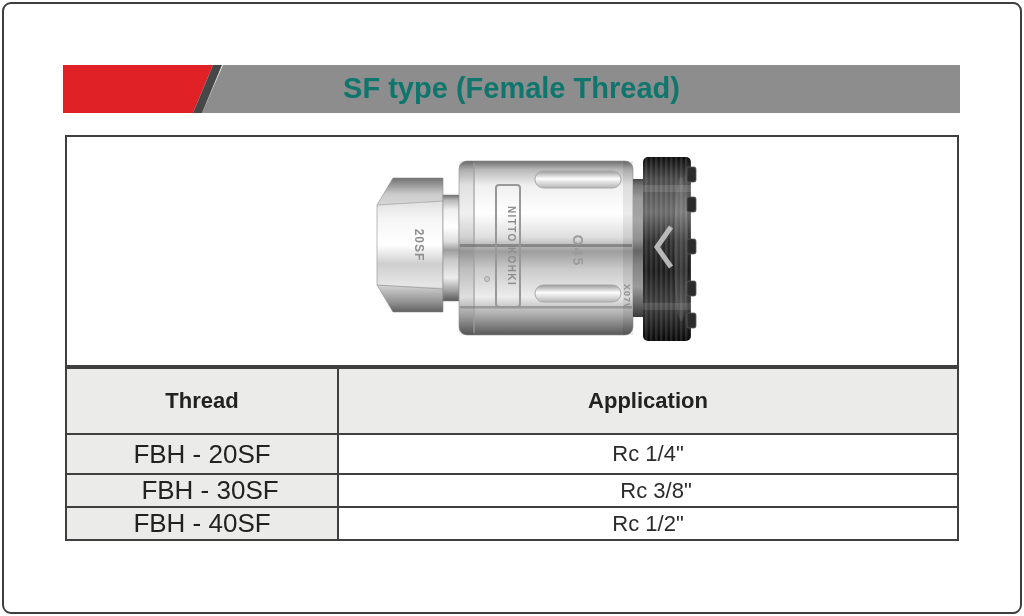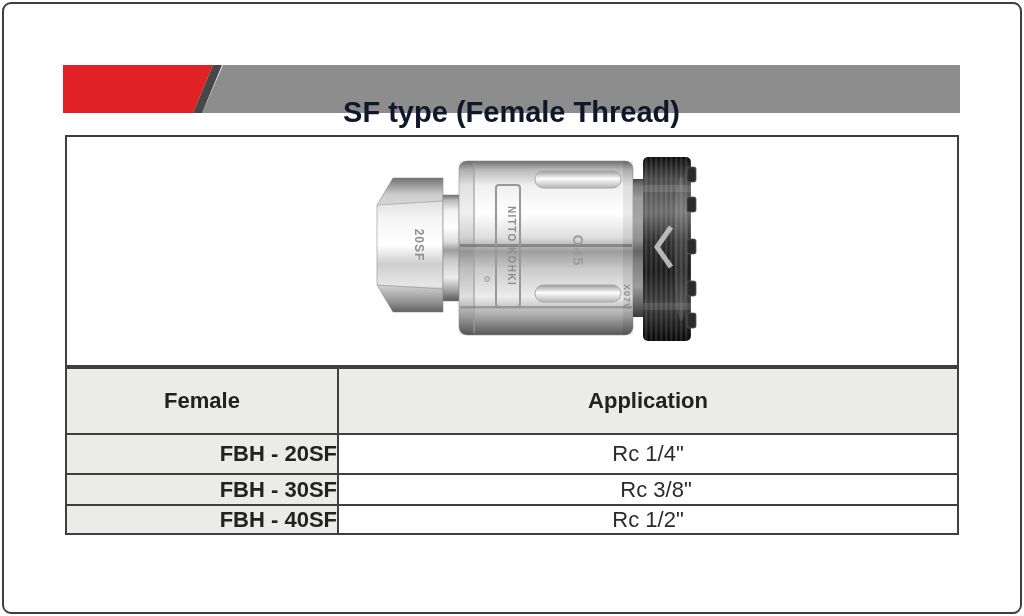--- a/index.html
+++ b/index.html
@@ -14,37 +14,37 @@
                clip-path:polygon(0 0,150px 0,130px 100%,0 100%); }
   .hdr-slash { position:absolute; left:130px; top:0; width:42px; height:48px;
                background:var(--slash_dark,#474747);
                clip-path:polygon(20px 0,29px 0,9px 100%,0 100%); }
   .hdr-gray  { position:absolute; left:139px; top:0; right:0; bottom:0;
                background:var(--bar_gray,#8d8d8d);
                clip-path:polygon(21px 0,100% 0,100% 100%,0 100%); }
   .cat-label { position:absolute; left:0; top:0; width:142px; height:48px; line-height:47px;
                text-align:center; color:#fff; font-size:27px; font-weight:bold; }
   .bar-title { position:absolute; left:0; right:0; top:0; height:48px; line-height:47px;
-               text-align:center; color:#0f172a; font-size:29px; font-weight:bold;margin-top:24px; }
+               text-align:center; color:#0f766e; font-size:29px; font-weight:bold; }
 
   
   .image-frame { position:absolute; left:65px; top:135px; width:894px; height:232px;
                  border:2px solid var(--line_dark,#3f3f3f); background:#fff;
                  display:flex; align-items:center; justify-content:center; }
   .product-wrap { transform:translateX(28px); }
 
   
   table.spec { position:absolute; left:65px; top:367px; width:894px;
                border-collapse:collapse; table-layout:fixed; }
   table.spec th, table.spec td { border:2px solid var(--line_dark,#3f3f3f);
                text-align:center; vertical-align:middle; padding:0; }
   table.spec th { height:66px; background:var(--cell_gray,#ebebe9);
                font-size:22px; font-weight:bold; color:var(--text_dark,#222); }
-  table.spec td.model { background:var(--cell_gray,#ebebe9); font-weight:bold;
-               font-size:22px; color:var(--text_dark,#222);text-align:right; }
+  table.spec td.model { background:var(--cell_gray,#ebebe9); font-weight:normal;
+               font-size:26px; color:var(--text_dark,#222); }
   table.spec td.app { background:#fff; font-weight:normal; font-size:22px; color:#2b2b2b; }
   tr.r1 td { height:40px; }
   tr.r2 td { height:31px;padding-left:16px; }
   tr.r3 td { height:29px;margin-left:48px; }
   .col-model { width:272px; }
 
   svg text { font-family:"Liberation Sans", sans-serif; }
 </style>
 </head>
 <body>
@@ -154,21 +154,21 @@
     </div>
   </div>
 
   <table class="spec">
     <colgroup>
         <col class="col-model">
         <col>
       </colgroup>
     <thead>
       <tr>
-        <th>Female</th>
+        <th>Thread</th>
         <th>Application</th>
       </tr>
     </thead>
     <tbody>
       <tr class="r1">
         <td class="model">FBH - 20SF</td>
         <td class="app">Rc 1/4"</td>
       </tr>
       <tr class="r2">
         <td class="model">FBH - 30SF</td>

